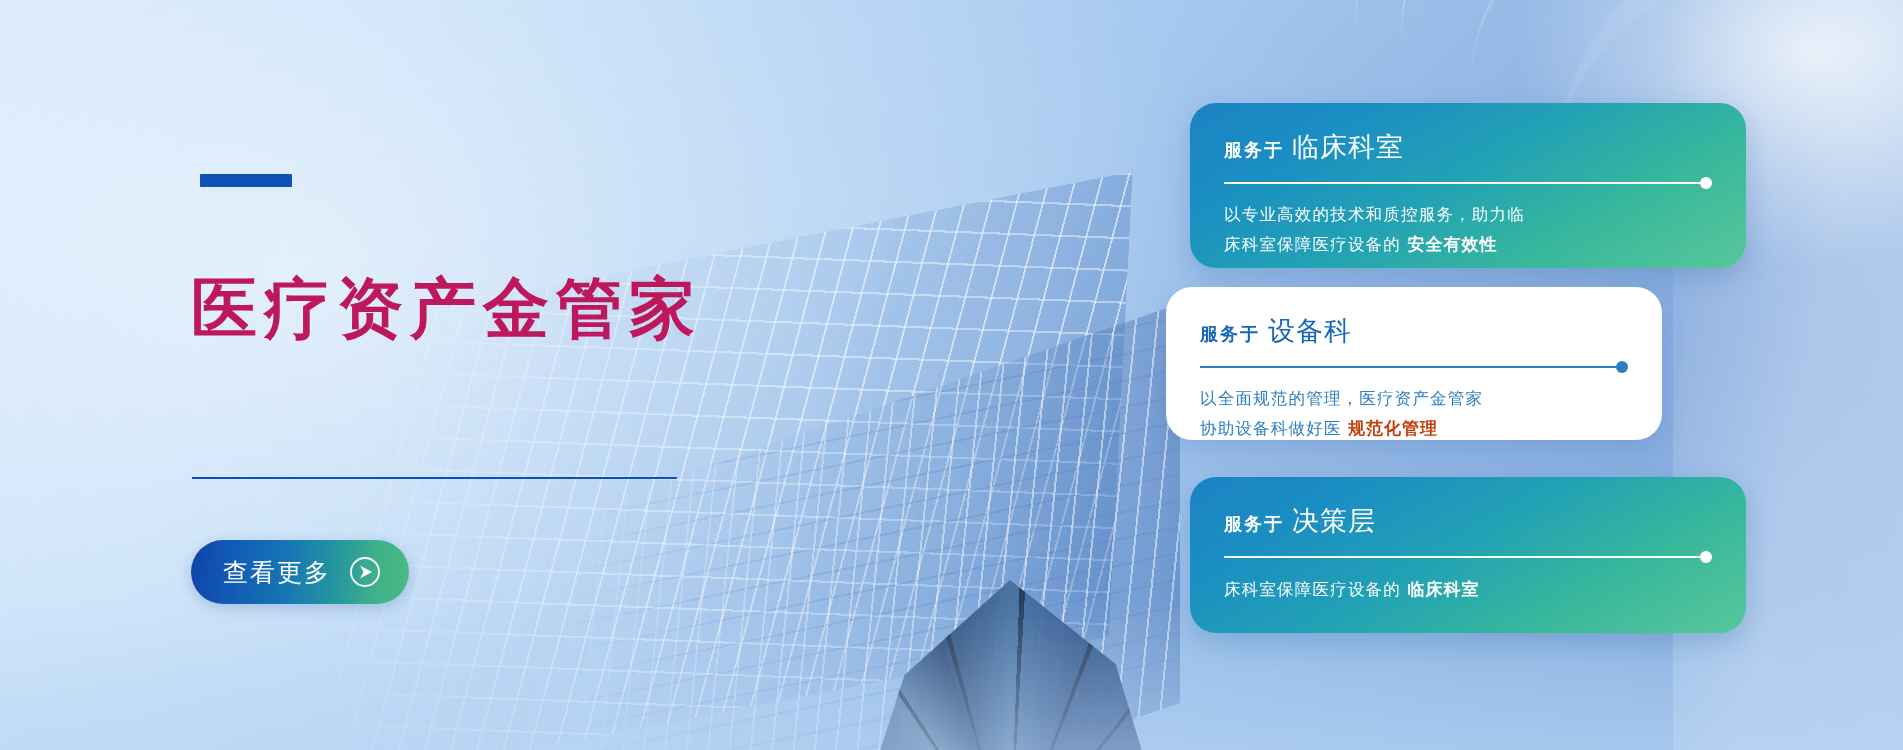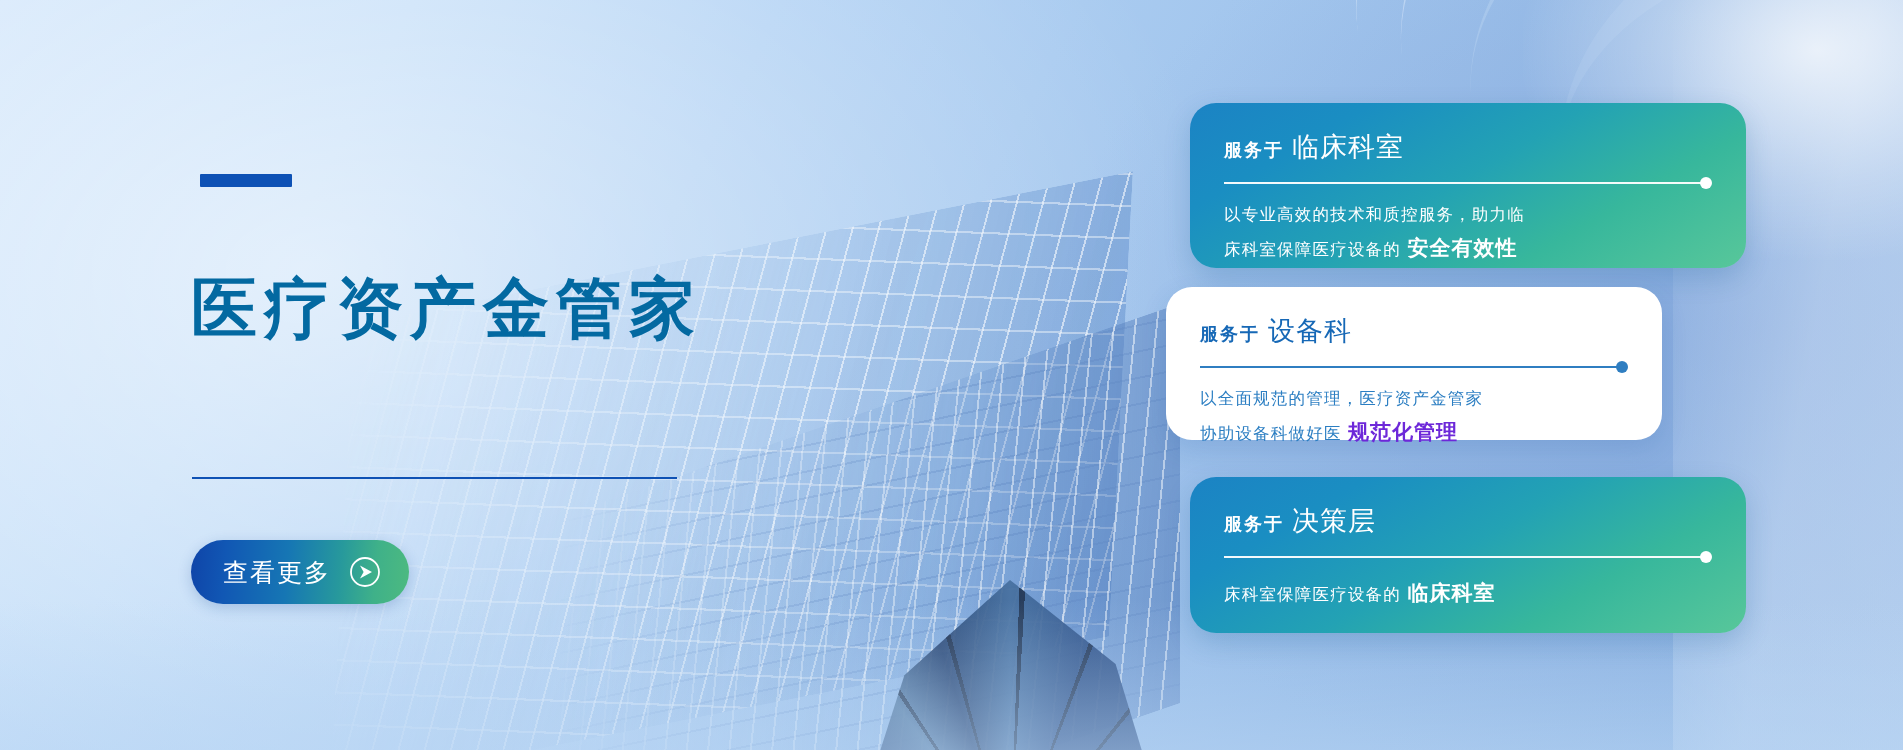--- a/index.html
+++ b/index.html
@@ -103,21 +103,21 @@
 
   
   .left{position:absolute;left:0;top:0;width:760px;height:750px;}
   .accent-bar{
     position:absolute;left:200px;top:174px;width:92px;height:13px;
     background:#0d51b5;border-radius:1px;
   }
   .headline{
     position:absolute;left:191px;top:236px;
     font-size:66px;line-height:1.12;font-weight:700;letter-spacing:7px;
-    color:#0369a1;white-space:nowrap;
+    color:#be185d;white-space:nowrap;
     font-family:"DejaVu Sans","Liberation Sans",sans-serif;
     margin-top:36px;
   }
   .divider{
     position:absolute;left:192px;top:477px;width:485px;height:2px;
     background:#0e51b4;
   }
   .cta{
     position:absolute;left:191px;top:540px;
     display:inline-flex;align-items:center;gap:18px;
@@ -169,23 +169,23 @@
   }
   .card-grad .card-rule .line{background:rgba(255,255,255,.95);}
   .card-grad .card-rule .dot{background:#ffffff;}
   .card-white .card-rule .line{background:#2f7ec1;}
   .card-white .card-rule .dot{background:#2f7ec1;}
 
   .card-body{
     margin-top:13px;font-size:16.5px;line-height:1.75;letter-spacing:1.2px;
     font-family:"DejaVu Sans","Liberation Sans",sans-serif;
   }
-  .card-body .em{font-weight:700;font-size:21px;letter-spacing:1px;}
+  .card-body .em{font-weight:700;font-size:17px;letter-spacing:1px;}
   .card-white .card-body{color:#2b7ec2;}
-  .card-white .card-body .em{color:#6d28d9;}
+  .card-white .card-body .em{color:#c2410c;}
 </style>
 </head>
 <body>
 
 <div id="stage">
 
   <div class="bg-base"></div>
   <div class="bg-sheen"></div>
   <div class="bg-haze-r"></div>
   <div class="wall"></div>

